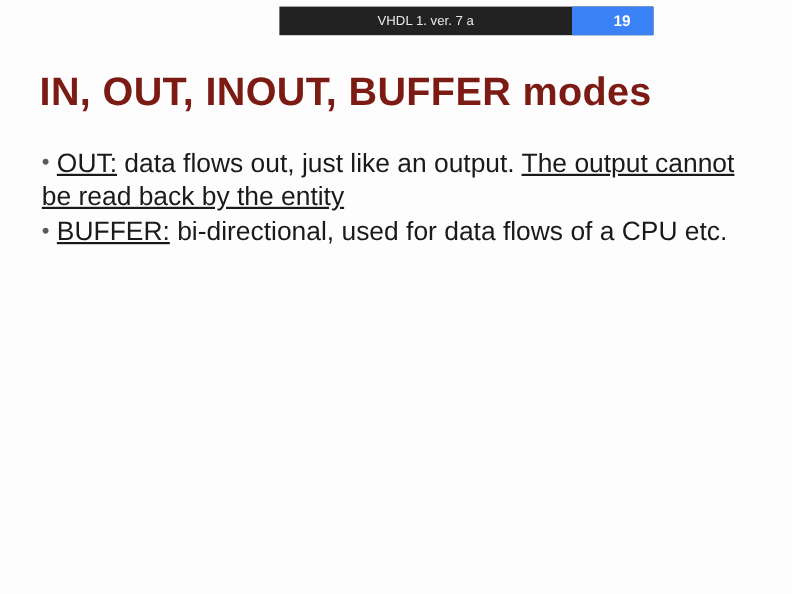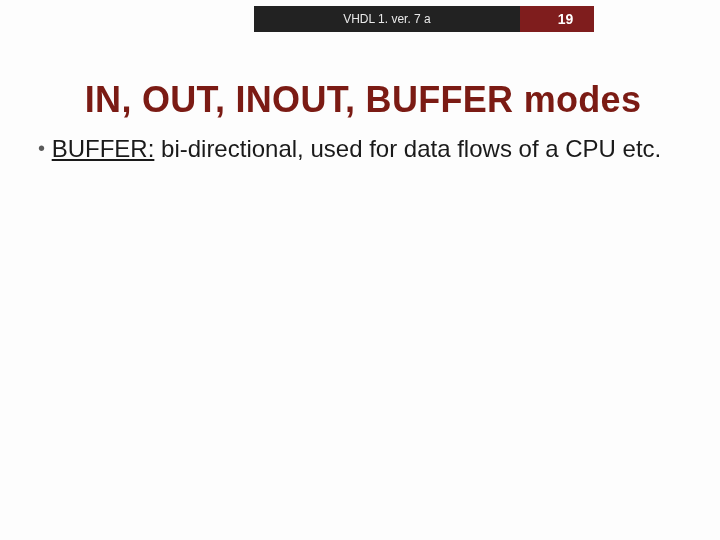--- a/index.html
+++ b/index.html
@@ -27,39 +27,38 @@
   }
   .header-text {
     flex: 1;
     text-align: center;
     color: #e9e9e9;
     font-size: 12px;
   }
   .page-num-box {
     width: 74px;
     height: 26px;
-    background: #7f1d1d;
+    background: #3b82f6;
     color: #fff;
     font-size: 14px;
     font-weight: bold;
     display: flex;
     align-items: center;
     justify-content: center;
     padding-left: 17px;
   }
   .title {
     position: absolute;
-    top: 79px;
+    top: 62px;
     left: 36px;
     right: 30px;
     color: #7b1b14;
     font-size: 36px;
     font-weight: bold;
     letter-spacing: 0.3px;
-    text-align: center;
   }
   .body {
     position: absolute;
     top: 134px;
     left: 36px;
     right: 45px;
     color: #1a1a1a;
     font-size: 24px;
     line-height: 1.24;
   }
@@ -84,20 +83,24 @@
   <div class="header-bar">
     <div class="header-text">VHDL 1. ver. 7 a</div>
     <div class="page-num-box">19</div>
   </div>
 
   <div class="title">IN, OUT, INOUT, BUFFER modes</div>
 
   <div class="body">
 
 
+    <div class="bullet">
+      <span class="dot">•</span>
+      <span class="u">OUT:</span><span> data flows out, just like an output. </span><span class="u">The output cannot be read back by the entity</span>
+    </div>
 
     <div class="bullet">
       <span class="dot">•</span>
       <span class="u">BUFFER:</span><span> bi-directional, used for data flows of a CPU etc.</span>
     </div>
 
 
   </div>
 
 </div>

